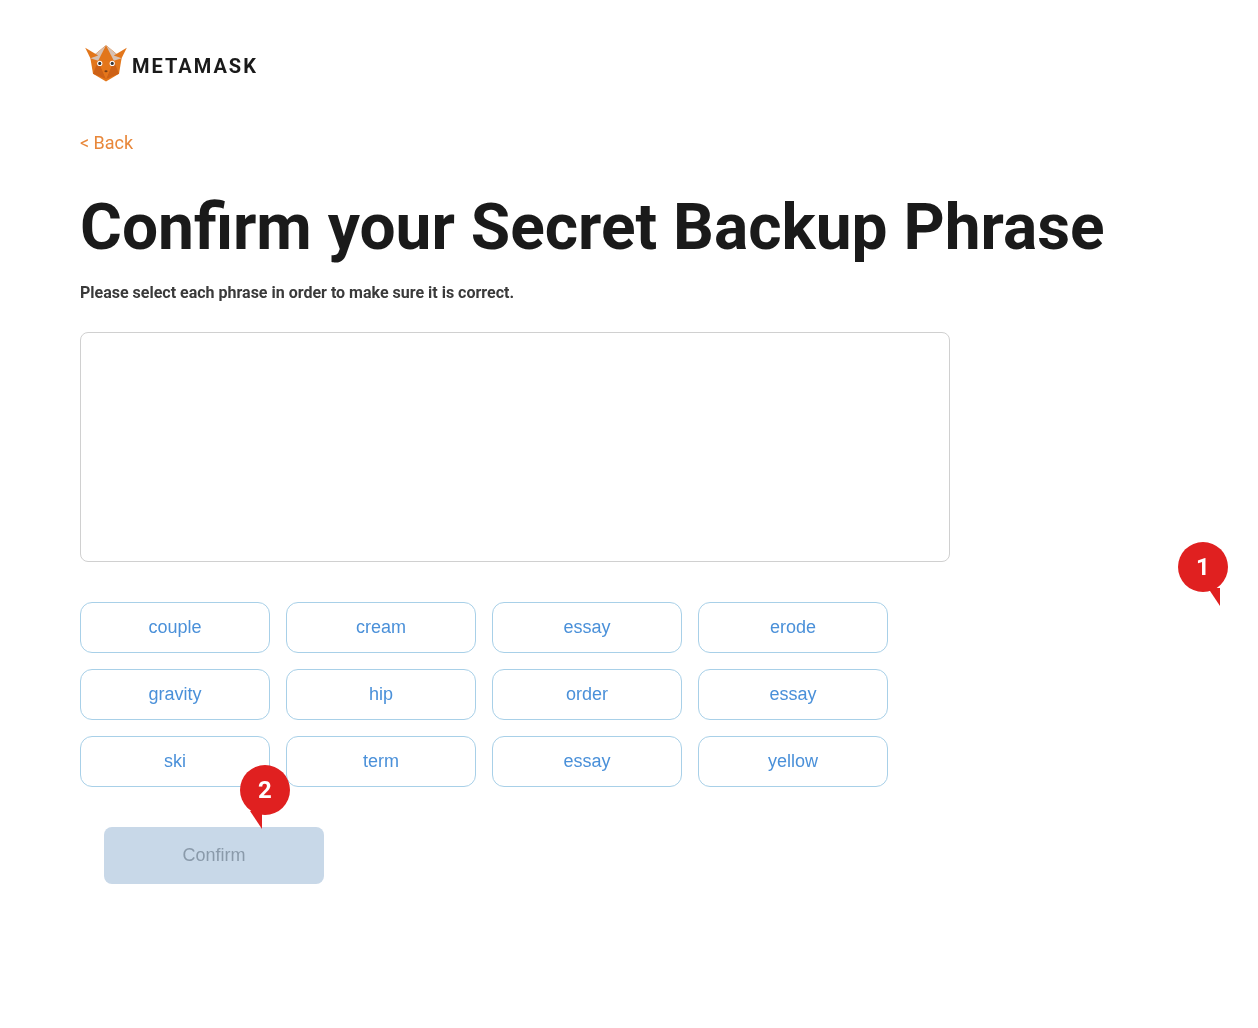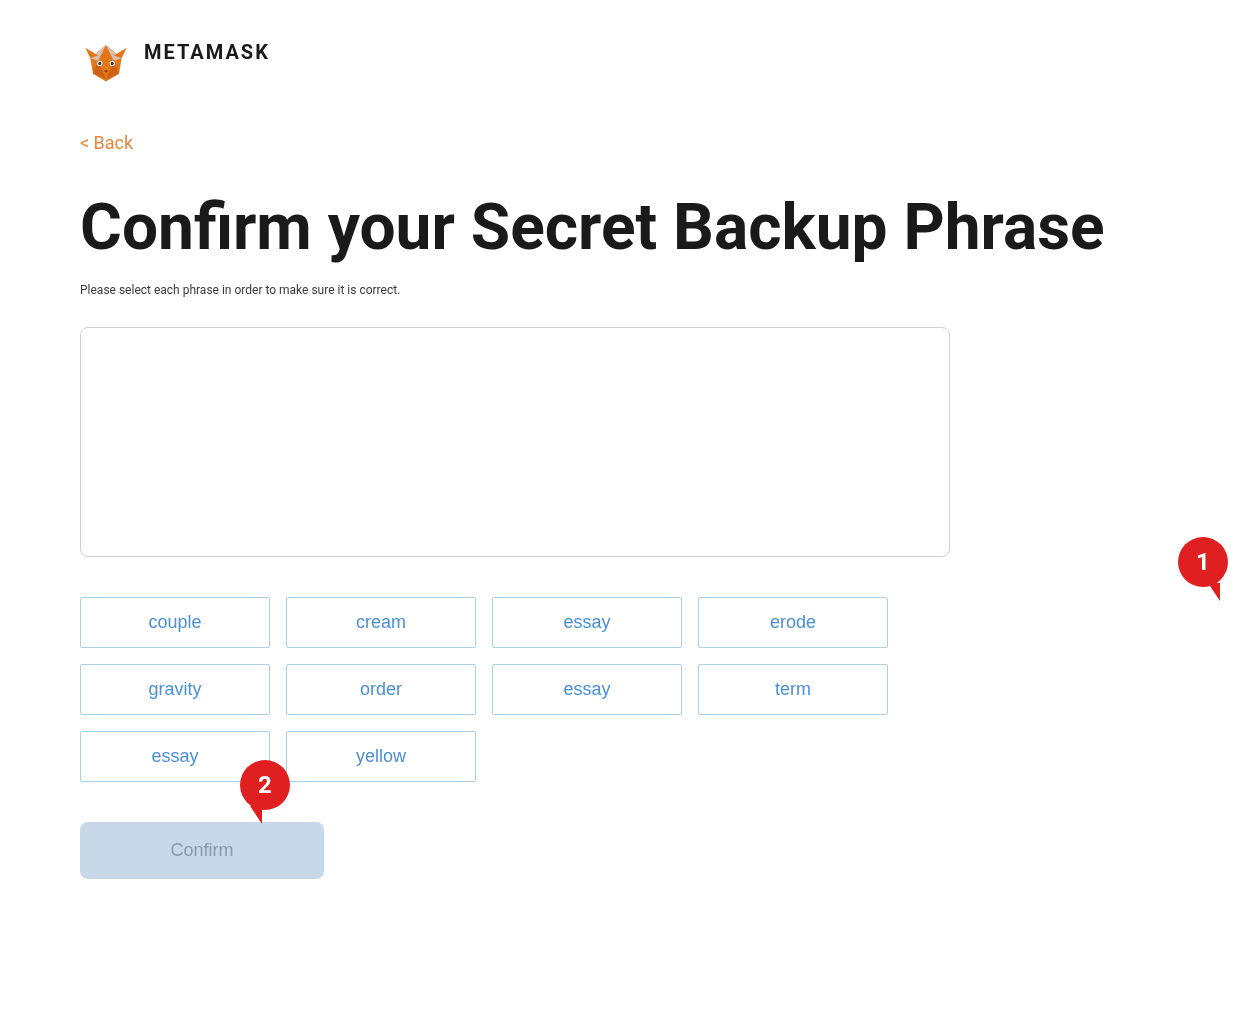--- a/index.html
+++ b/index.html
@@ -12,21 +12,21 @@
       font-family: -apple-system, BlinkMacSystemFont, 'Segoe UI', Roboto, sans-serif;
       background: #ffffff;
       width: 1258px;
       min-height: 1028px;
       padding: 40px 80px;
       color: #1a1a1a;
     }
 
     .header {
       display: flex;
-      gap: 12px;
+      align-items: center;
       margin-bottom: 40px;
     }
 
     .logo-text {
       font-size: 20px;
       font-weight: 700;
       letter-spacing: 2px;
       color: #1a1a1a;
     }
 
@@ -40,23 +40,24 @@
 
     .page-title {
       font-size: 64px;
       font-weight: 700;
       color: #1a1a1a;
       margin-bottom: 20px;
       line-height: 1.1;
     }
 
     .subtitle {
-      font-size: 12px;
+      font-size: 16px;
       color: #3a3a3a;
       margin-bottom: 30px;
+      font-weight: bold;
     }
 
     .phrase-box {
       border: 1px solid #d0d0d0;
       border-radius: 8px;
       width: 870px;
       height: 230px;
       margin-bottom: 40px;
       background: #ffffff;
       padding: 16px;
@@ -69,41 +70,42 @@
     .word-grid {
       display: grid;
       grid-template-columns: repeat(4, 190px);
       gap: 16px;
       margin-bottom: 40px;
       position: relative;
     }
 
     .word-btn {
       border: 1.5px solid #a8d0e8;
-      border-radius: 2px;
+      border-radius: 12px;
       background: #ffffff;
       color: #4a90d9;
       font-size: 18px;
       padding: 14px 20px;
       cursor: pointer;
       text-align: center;
       transition: background 0.15s;
     }
 
     .confirm-btn {
       background: #c8d8e8;
       border: none;
       border-radius: 8px;
       color: #8a9aaa;
       font-size: 18px;
       font-weight: 500;
       padding: 18px 0;
-      width: 244px;
+      width: 220px;
       cursor: not-allowed;
       text-align: center;
+      margin-left: 24px;
     }
 
     
     .badge {
       position: absolute;
       width: 50px;
       height: 50px;
       border-radius: 50%;
       background: #e02020;
       color: white;
@@ -236,23 +238,25 @@
       <span>1</span>
     </div>
   </div>
 
   <button class="word-btn">couple</button>
   <button class="word-btn">cream</button>
   <button class="word-btn">essay</button>
   <button class="word-btn">erode</button>
 
   <button class="word-btn">gravity</button>
+  <button class="word-btn">hip</button>
   <button class="word-btn">order</button>
   <button class="word-btn">essay</button>
 
+  <button class="word-btn">ski</button>
   <button class="word-btn">term</button>
   <button class="word-btn">essay</button>
   <button class="word-btn">yellow</button>
 </div>
 
 
 <div class="confirm-row">
   
   <div class="badge badge-2">
     <span>2</span>

